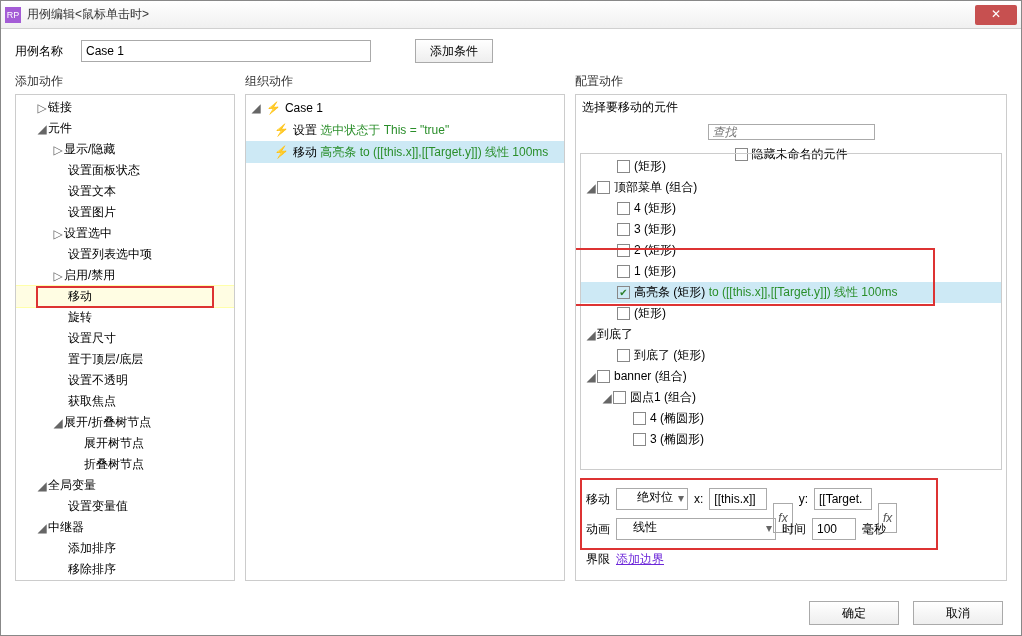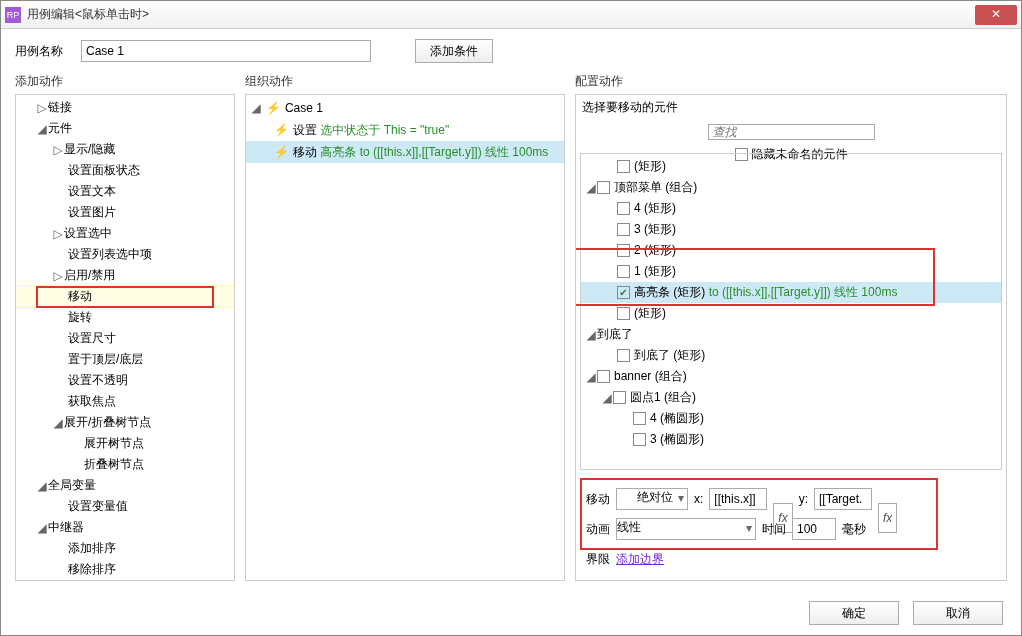--- a/index.html
+++ b/index.html
@@ -339,21 +339,21 @@
             <span class="sel" style="padding-left:20px;"><span>绝对位</span></span>
             <span>x:</span>
             <input class="mini-input" style="width: 58px;" value="[[this.x]]">
             <span class="fx">fx</span>
             <span>y:</span>
             <input class="mini-input" style="width: 58px;" value="[[Target.">
             <span class="fx">fx</span>
           </div>
           <div class="config-line">
             <span>动画</span>
-            <span class="sel" style="width:140px; padding-left:0;"><span>线性</span></span>
+            <span class="sel" style="width:160px; padding-left:16px;"><span>线性</span></span>
             <span>时间</span>
             <input class="mini-input" style="width: 44px;" value="100">
             <span>毫秒</span>
           </div>
           <div class="config-line">
             <span>界限</span>
             <span class="link">添加边界</span>
           </div>
         </div>
       </div>

